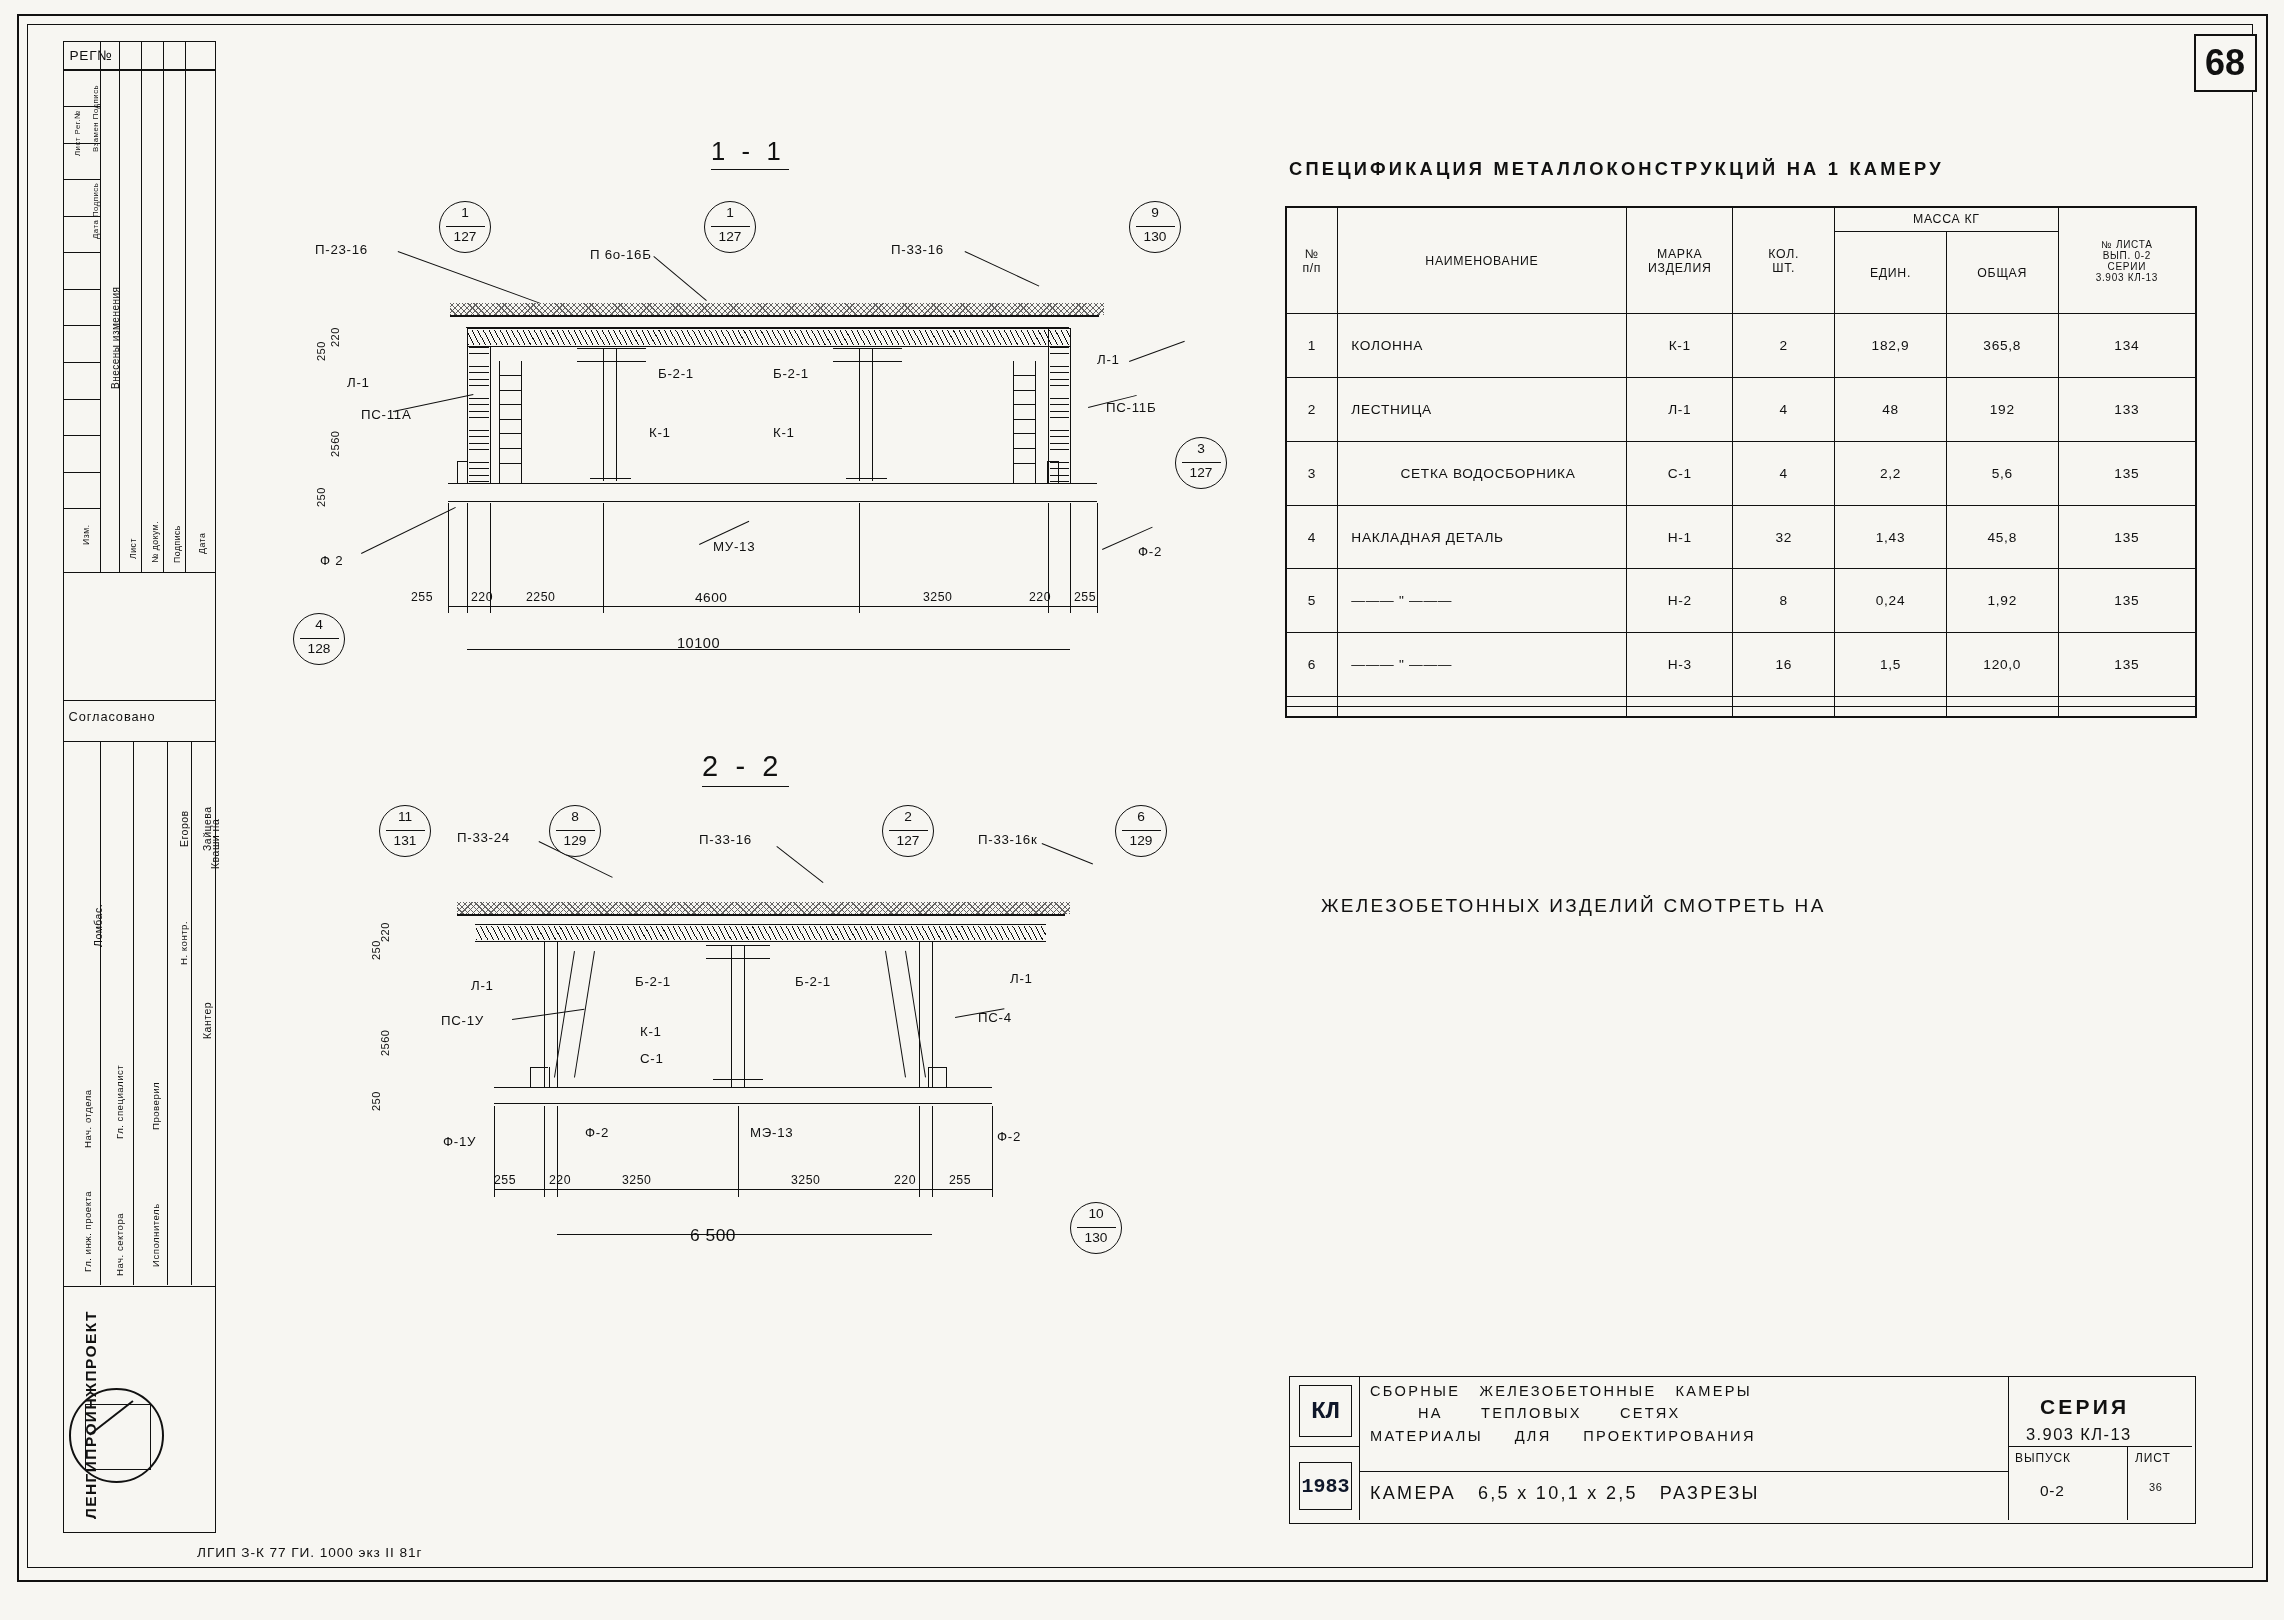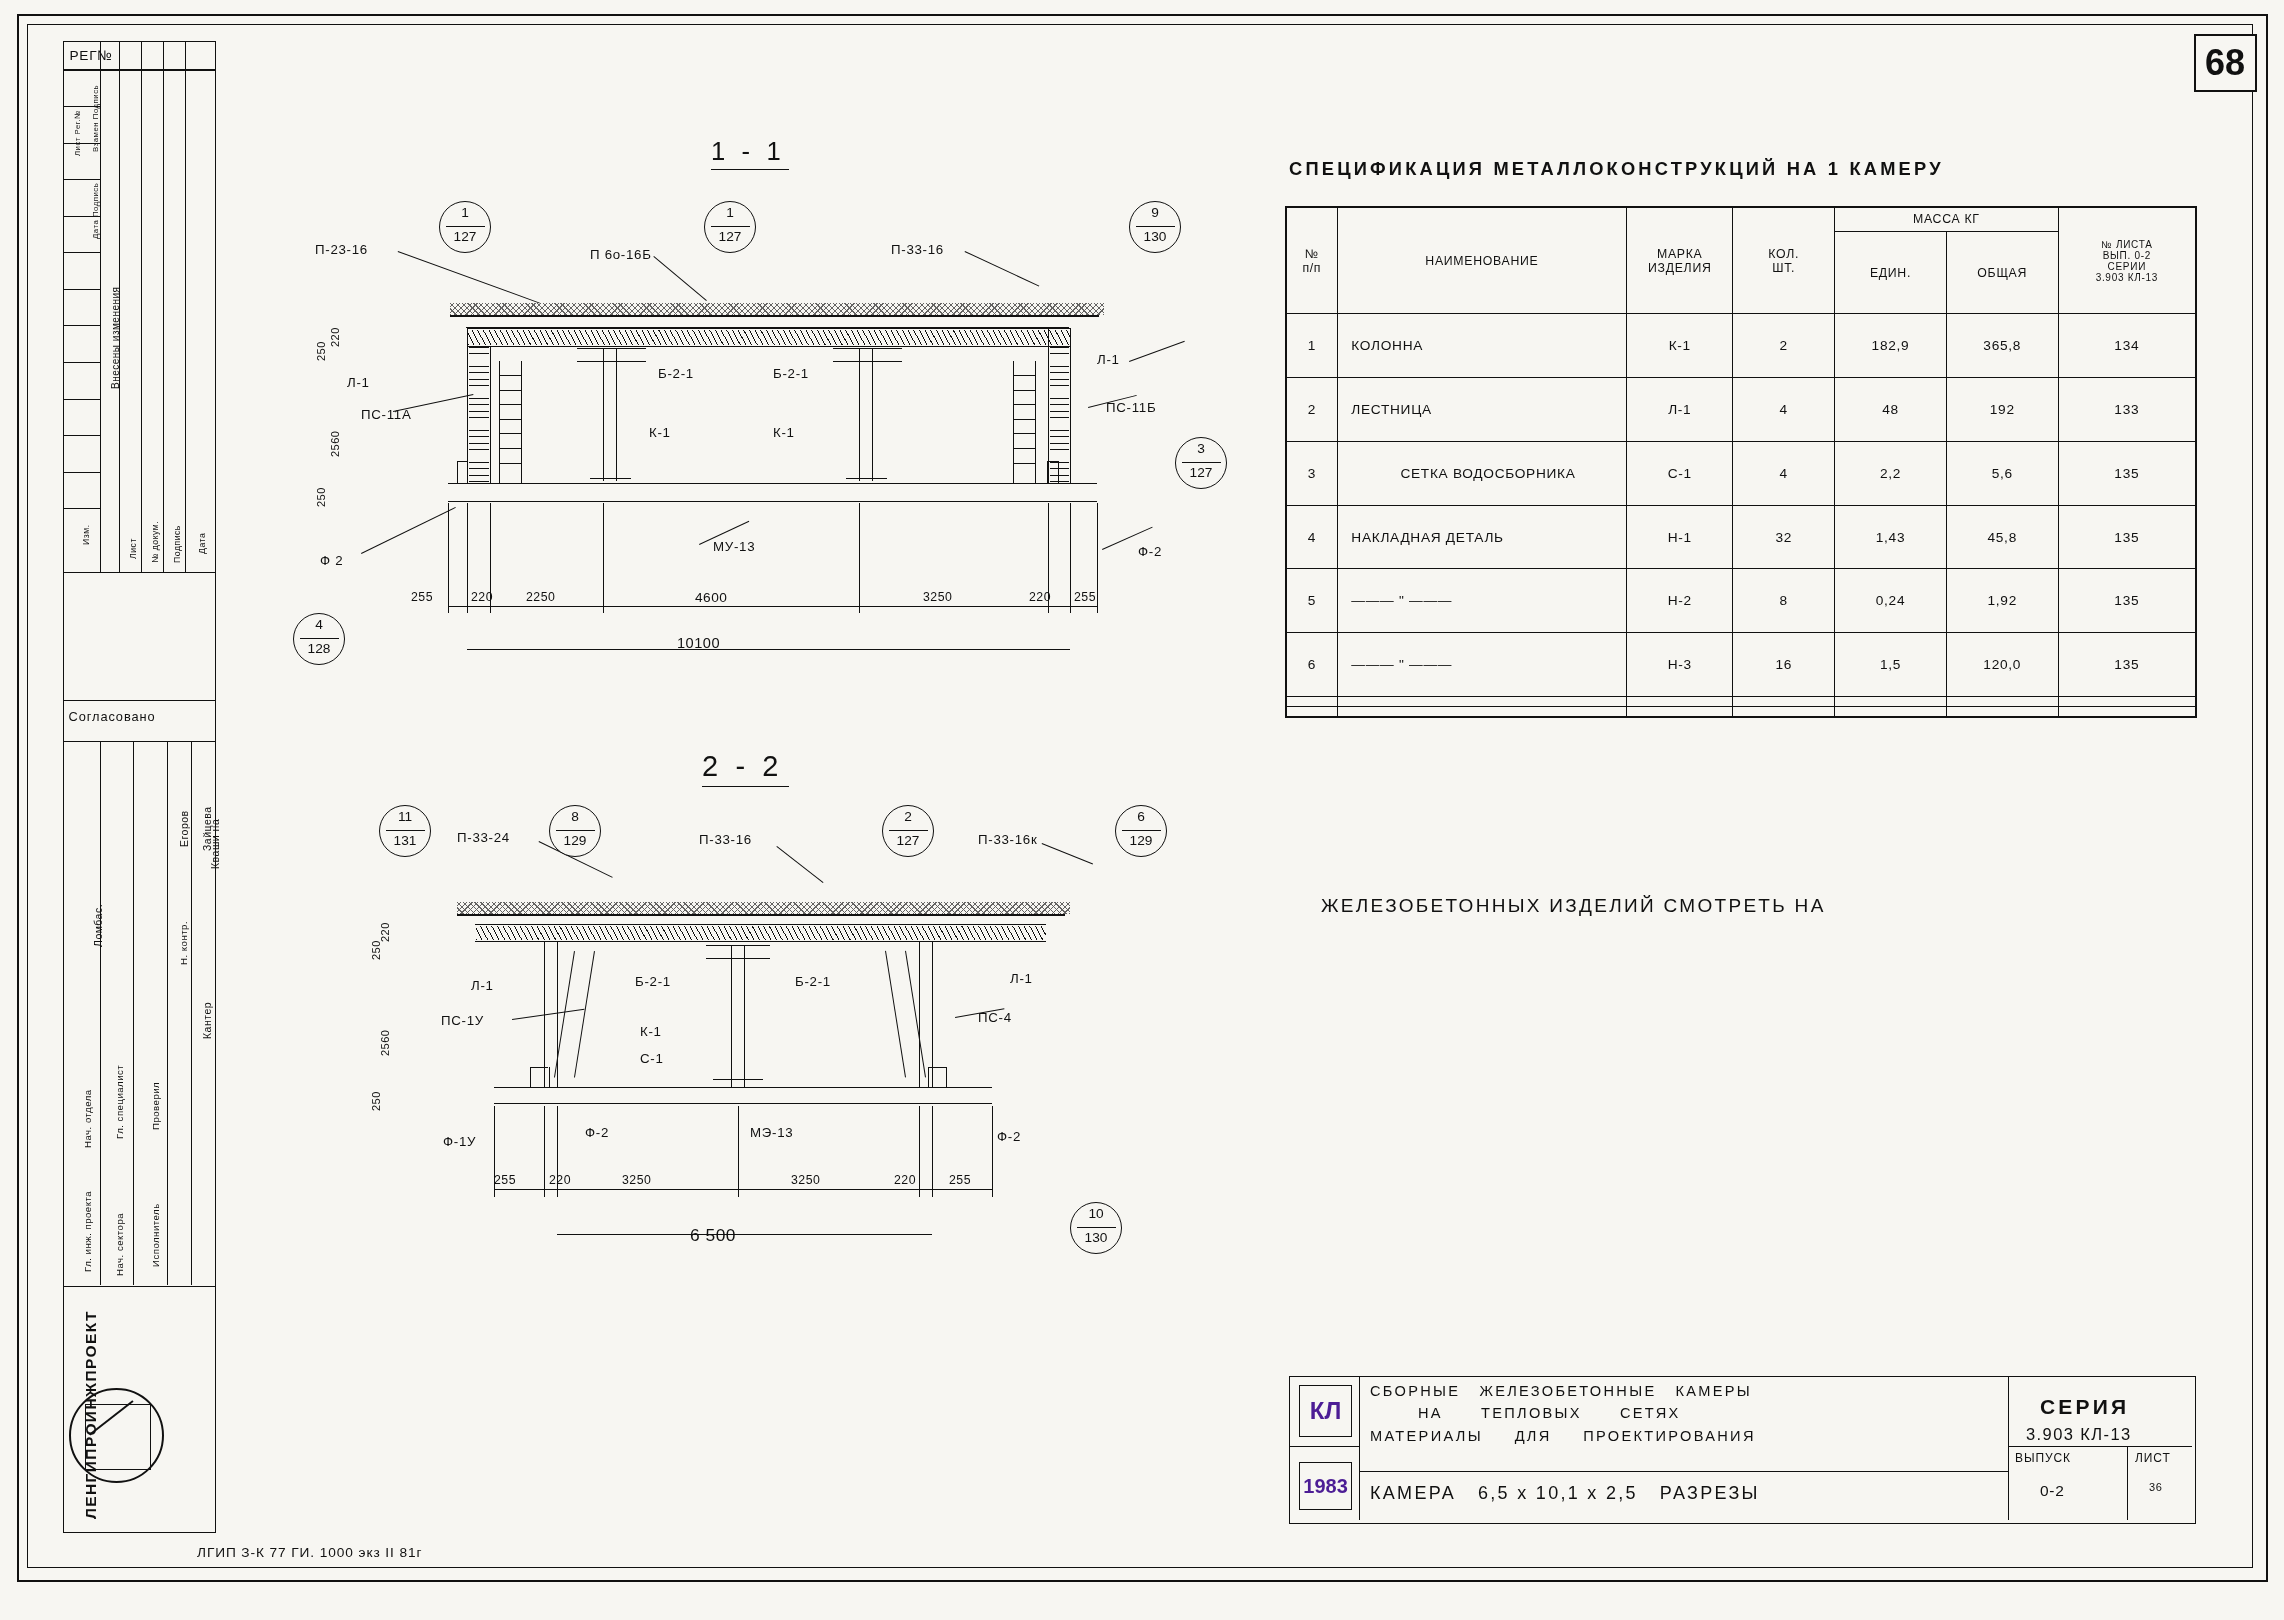--- a/index.html
+++ b/index.html
@@ -194,21 +194,22 @@
   }
   #bottom-note {
     position: absolute;
     left: 197px; top: 1545px;
     font-size: 13.7px; color: #111; letter-spacing: 0.9px;
   }
   .kl-box {
     position: absolute;
     border: 1.8px solid #111;
     display: flex; align-items: center; justify-content: center;
-    color: #4c1d95;
+    color: #0f172a;
+    font-family: Liberation Mono, monospace;
   }
 </style>
 </head>
 <body>
 
 <div id="sheet">
 
   <div id="frame-outer"></div>
   <div id="frame-inner"></div>
 

